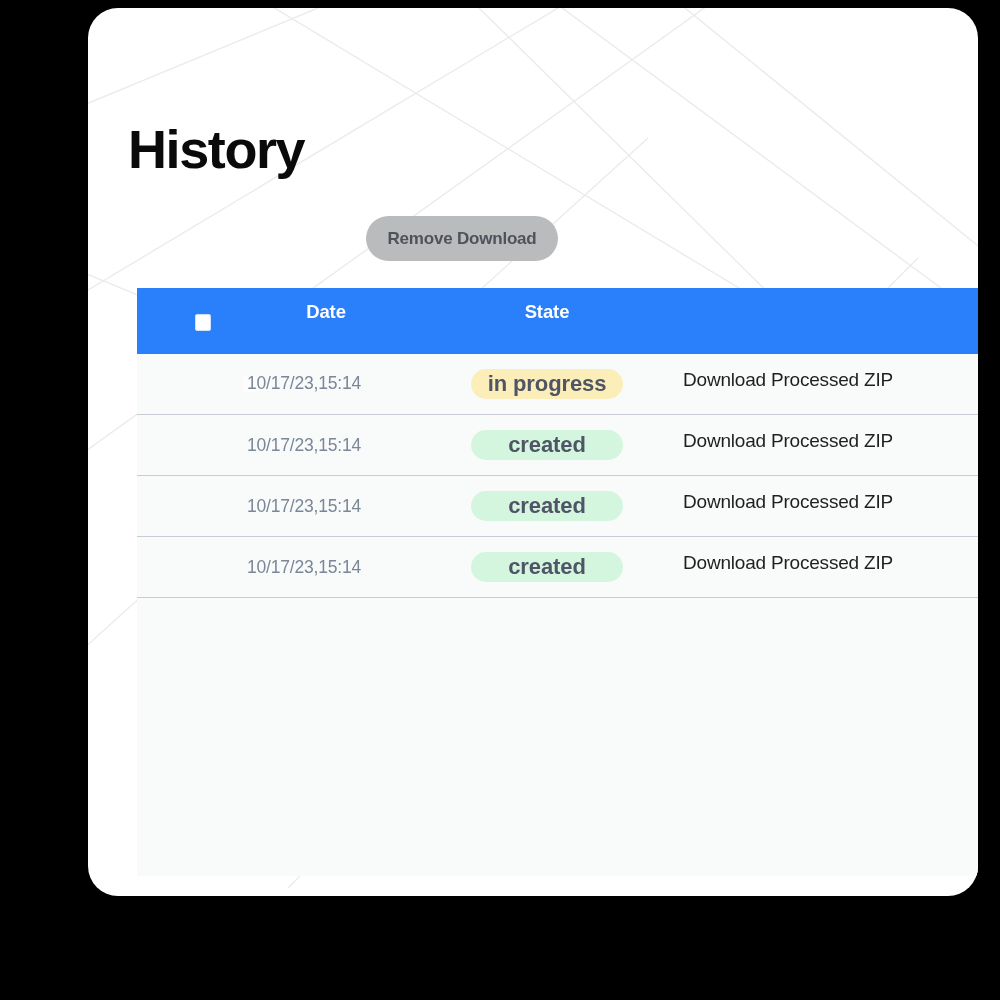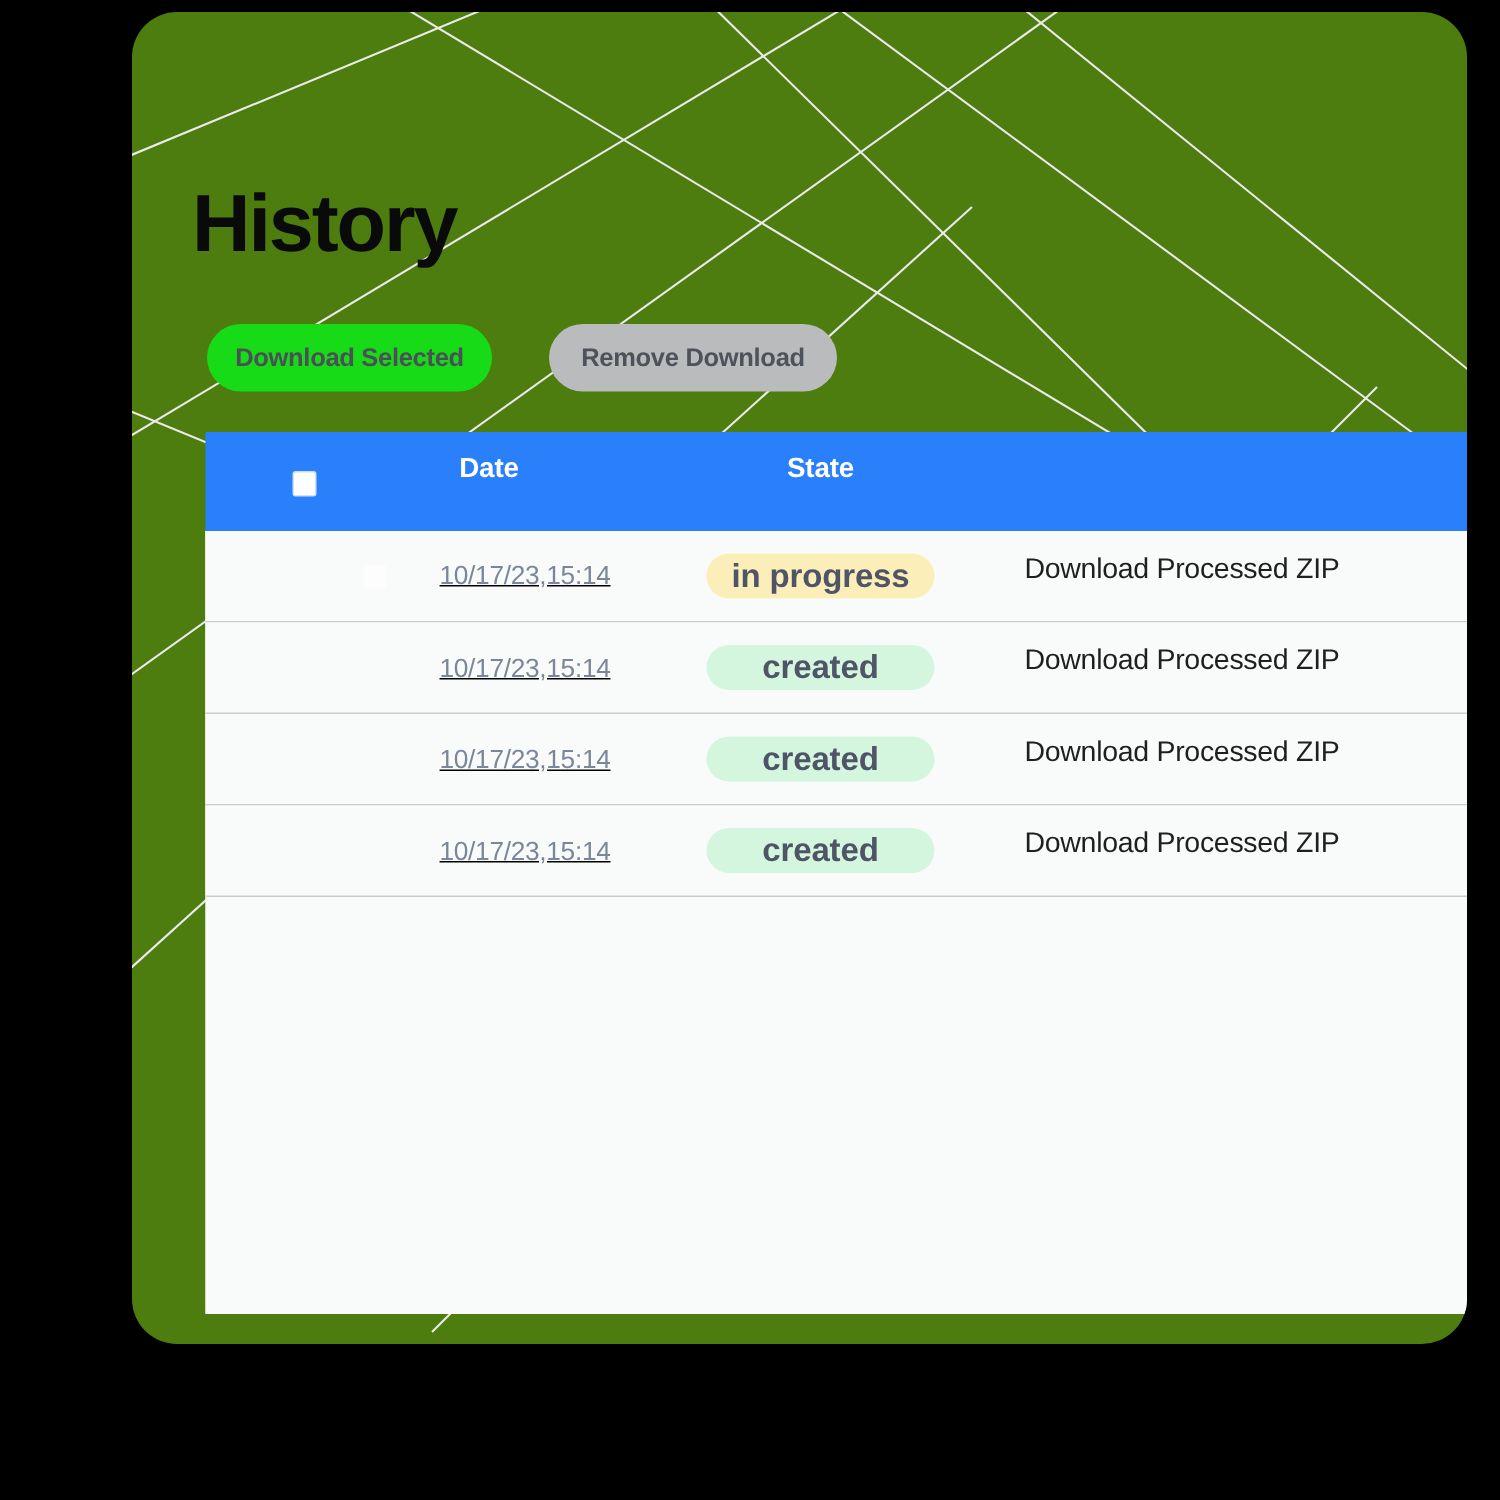--- a/index.html
+++ b/index.html
@@ -20,21 +20,21 @@
     background: #000000;
   }
 
   
   .card {
     position: absolute;
     left: 88px;
     top: 8px;
     width: 890px;
     height: 888px;
-    background: #4d7c0f;
+    background: #ffffff;
     border-radius: 30px;
     overflow: hidden;
   }
 
   
   .card-texture {
     position: absolute;
     inset: 0;
     pointer-events: none;
     opacity: 1;
@@ -165,21 +165,21 @@
   .row .cell {
     position: absolute;
     top: 0;
     height: 60px;
     display: flex;
     align-items: center;
     white-space: nowrap;
   }
 
   .cell-check { left: 47px; width: 60px; }
-  .cell-date  { left: 110px; width: 160px; justify-content: flex-end; text-decoration: underline; }
+  .cell-date  { left: 110px; width: 160px; justify-content: flex-start; }
   .cell-state { left: 320px; width: 180px; justify-content: center; }
   .cell-files { left: 546px; width: 330px; }
 
   .checkbox-row {
     position: absolute;
     left: 58px;
     top: 22px;
     width: 16px;
     height: 17px;
     background: #fdfdfd;
@@ -263,21 +263,20 @@
         <line x1="200" y1="880" x2="830" y2="250"></line>
         <line x1="-40" y1="250" x2="905" y2="640"></line>
       </g>
     </svg>
 
     <div class="card-inner">
 
       <h1 class="page-title">History</h1>
 
 
-      <button class="btn btn-download">Download Selected</button>
 
       <button class="btn btn-remove">Remove Download</button>
 
       <div class="table">
 
         <div class="thead">
           <div class="checkbox-head"></div>
           <div class="th th-date">Date</div>
           <div class="th th-state">State</div>
         </div>

